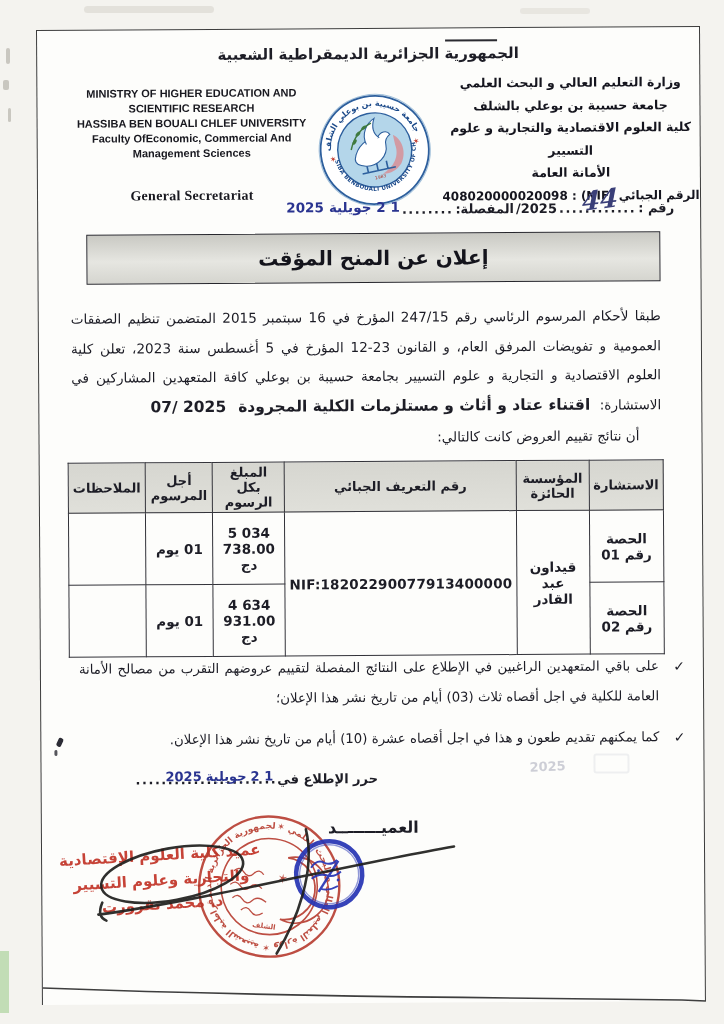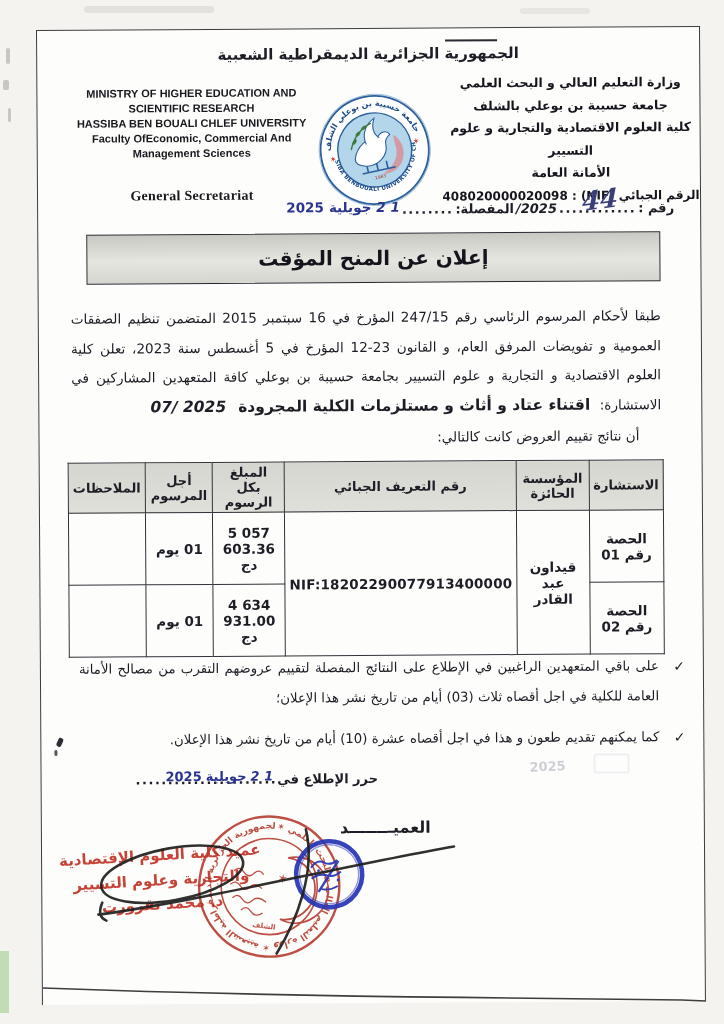--- a/index.html
+++ b/index.html
@@ -42,21 +42,21 @@
   
   .logo { left:280px; top:64px; width:114px; height:114px; transform:rotate(-12deg); }
 
   
   .refline { top:172px; right:26px; direction:rtl; display:flex; align-items:center; gap:2px;
     font-size:13px; font-weight:700; }
   .dots { letter-spacing:1.5px; font-weight:700; }
   .hw-wrap { position:relative; }
   .hw-44 { position:absolute; right:18px; top:-16px; font-family:"DejaVu Serif", serif; font-style:italic;
     font-size:26px; font-weight:700; color:#3a3f78; transform:rotate(-7deg) skewX(-8deg); }
-  .ltr { direction:ltr; unicode-bidi:isolate;font-style:italic; }
+  .ltr { direction:ltr; unicode-bidi:isolate; }
   .navy-stamp { display:flex; direction:rtl; gap:5px; color:#2a3490; font-weight:700; font-size:13.5px;
     transform:translateY(-2px); }
 
   
   .titlebox { left:48px; top:204px; width:574px; height:50px; border:1.4px solid #26262c;
     background:linear-gradient(180deg,#c9c9c3 0%,#e6e6e1 55%,#d5d5cf 100%);
     display:flex; align-items:center; justify-content:center;
     font-size:20px; font-weight:700; color:#14141c; }
 
   .para { left:32px; top:274px; width:590px; direction:rtl; text-align:justify;
@@ -85,21 +85,21 @@
   .issued-dots { position:relative; }
   .issued-stamp { position:absolute; right:4px; top:-3px; display:flex; direction:rtl; gap:4px;
     color:#2a3490; font-size:13px; font-weight:700; white-space:nowrap; }
 
   .ghost-year { left:488px; top:731px; color:#6a6f8a; opacity:.32; font-size:13px; font-weight:700; transform:rotate(-2deg); }
   .ghost-box { left:552px; top:726px; width:36px; height:20px; border:2px solid #8a8fa8; opacity:.13; border-radius:3px; }
   .ink-blot1 { left:16px; top:707px; width:5px; height:9px; background:#2c2c35; border-radius:2px; transform:rotate(25deg); }
   .ink-blot2 { left:13px; top:719px; width:3px; height:6px; background:#2c2c35; border-radius:2px; opacity:.8; }
 
   
-  .dean-title { left:298px; top:789px; font-size:16px; font-weight:700; direction:rtl; }
+  .dean-title { left:286px; top:789px; font-size:16px; font-weight:700; direction:rtl; }
   .red-text { left:16px; top:813px; width:206px; text-align:center; direction:rtl;
     font-size:15px; font-weight:700; color:#c23529; line-height:24.5px;
     transform:rotate(-3deg); opacity:.93; }
   .red-stamp { left:150px; top:780px; width:154px; height:154px; transform:rotate(8deg); opacity:.88; }
   .blue-stamp { left:246px; top:804px; width:82px; height:82px; transform:rotate(-8deg); opacity:.93; }
   .signature { left:50px; top:792px; width:430px; height:170px; }
 
   .bottom-edge { left:-1px; top:900px; width:666px; height:78px; }
 </style>
 </head>
@@ -205,21 +205,21 @@
         <th>المبلغ بكل الرسوم</th>
         <th>أجل المرسوم</th>
         <th>الملاحظات</th>
       </tr>
     </thead>
     <tbody>
       <tr>
         <td>الحصة رقم 01</td>
         <td rowspan="2">قيداون عبد القادر</td>
         <td rowspan="2" dir="ltr" class="nifcell">NIF:18202290077913400000</td>
-        <td dir="ltr">5 057 603.36 دج</td>
+        <td dir="ltr">5 034 738.00 دج</td>
         <td>01 يوم</td>
         <td></td>
       </tr>
       <tr>
         <td>الحصة رقم 02</td>
         <td dir="ltr">4 634 931.00 دج</td>
         <td>01 يوم</td>
         <td></td>
       </tr>
     </tbody>

